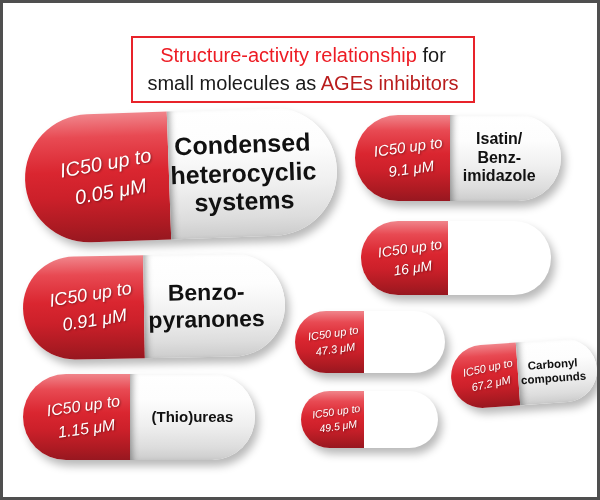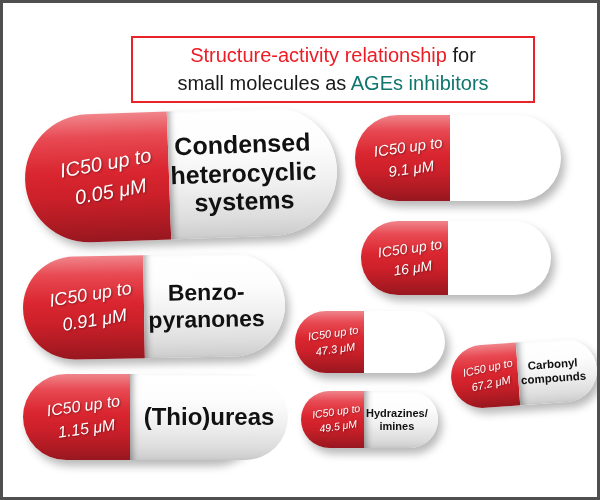--- a/index.html
+++ b/index.html
@@ -12,33 +12,33 @@
     border: 3px solid #4f4f4f;
     overflow: hidden;
     font-family: "Liberation Sans", sans-serif;
   }
 
   
   .title-box {
     position: absolute;
     left: 128px;
     top: 33px;
-    width: 404px;
+    width: 344px;
     box-sizing: border-box;
     border: 2px solid #e8232a;
     background: #ffffff;
     text-align: center;
     font-size: 20px;
     line-height: 1.42;
     padding: 3px 12px;
     color: #1a1a1a;
     font-weight: 500;
   }
   .title-red   { color: #ed1c24; }
-  .title-green { color: #0f766e; }
+  .title-green { color: #b91c1c; }
 
   
   .pill {
     position: absolute;
     display: flex;
     border-radius: 999px;
     box-shadow: 4px 6px 9px rgba(0,0,0,0.28);
   }
   .pill .half {
     display: flex;
@@ -82,21 +82,21 @@
   .p0 { left: 22px;  top: 108px; width: 312px; height: 128px; transform: rotate(-2deg); }
   .p0 .ic50 { font-size: 20px; }
   .p0 .pill-label { font-size: 25px; }
 
   .p1 { left: 20px;  top: 252px; width: 262px; height: 103px; transform: rotate(-1deg); }
   .p1 .ic50 { font-size: 18px; }
   .p1 .pill-label { font-size: 23px; }
 
   .p2 { left: 20px;  top: 371px; width: 232px; height: 86px; }
   .p2 .ic50 { font-size: 16px; }
-  .p2 .pill-label { font-size: 24px; padding-left: 14px; }
+  .p2 .pill-label { font-size: 15px; padding-left: 14px; }
 
   .p3 { left: 352px; top: 112px; width: 206px; height: 86px; }
   .p3 .ic50 { font-size: 15px; }
   .p3 .pill-label { font-size: 16px; }
 
   .p4 { left: 358px; top: 218px; width: 190px; height: 74px; }
   .p4 .ic50 { font-size: 14px; }
   .p4 .pill-label { font-size: 15px; }
 
   .p5 { left: 292px; top: 308px; width: 150px; height: 62px; }
@@ -152,44 +152,45 @@
     <div class="half white">
       <span class="pill-label">(Thio)ureas</span>
     </div>
   </div>
 
   <div class="pill p3">
     <div class="half red">
       <span class="ic50">IC50 up to
 9.1 μM</span>
     </div>
+    <div class="half white">
+      <span class="pill-label">Isatin/
+Benz-
+imidazole</span>
+    </div>
   </div>
 
   <div class="pill p4">
     <div class="half red">
       <span class="ic50">IC50 up to
 16 μM</span>
     </div>
   </div>
 
   <div class="pill p5">
     <div class="half red">
       <span class="ic50">IC50 up to
 47.3 μM</span>
     </div>
   </div>
 
   <div class="pill p6">
     <div class="half red">
       <span class="ic50">IC50 up to
 49.5 μM</span>
-    </div>
-    <div class="half white">
-      <span class="pill-label">Hydrazines/
-imines</span>
     </div>
   </div>
 
   <div class="pill p7">
     <div class="half red">
       <span class="ic50">IC50 up to
 67.2 μM</span>
     </div>
     <div class="half white">
       <span class="pill-label">Carbonyl

